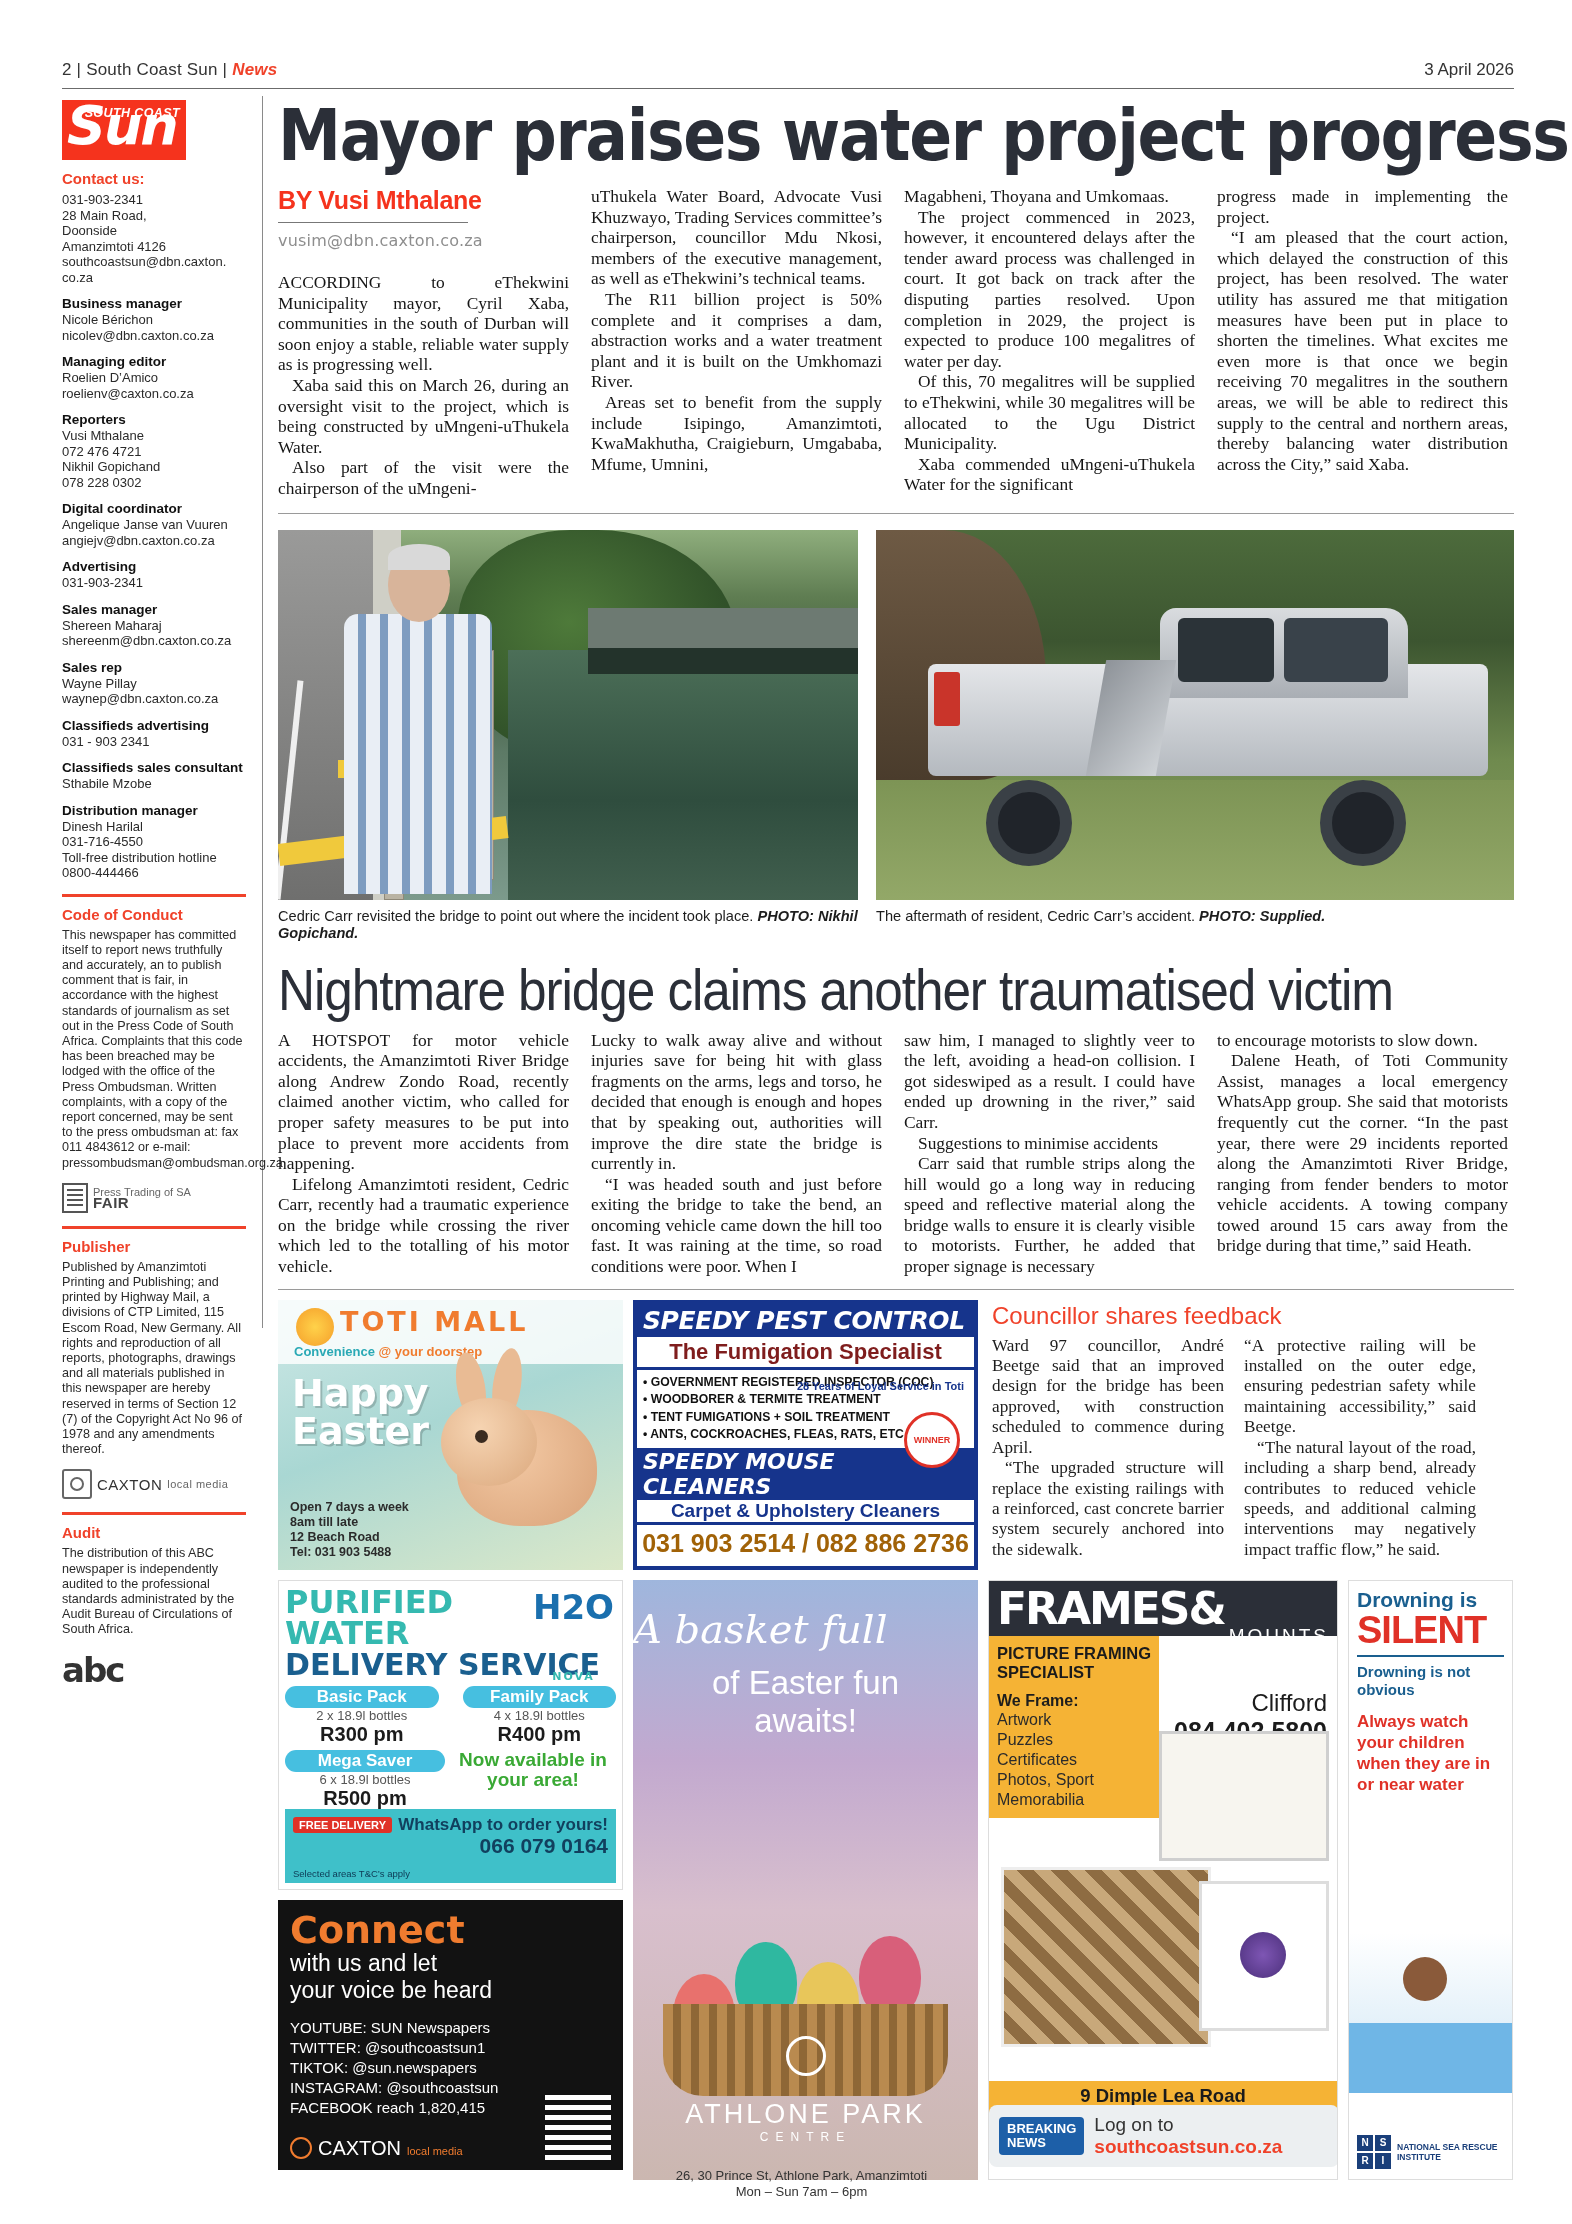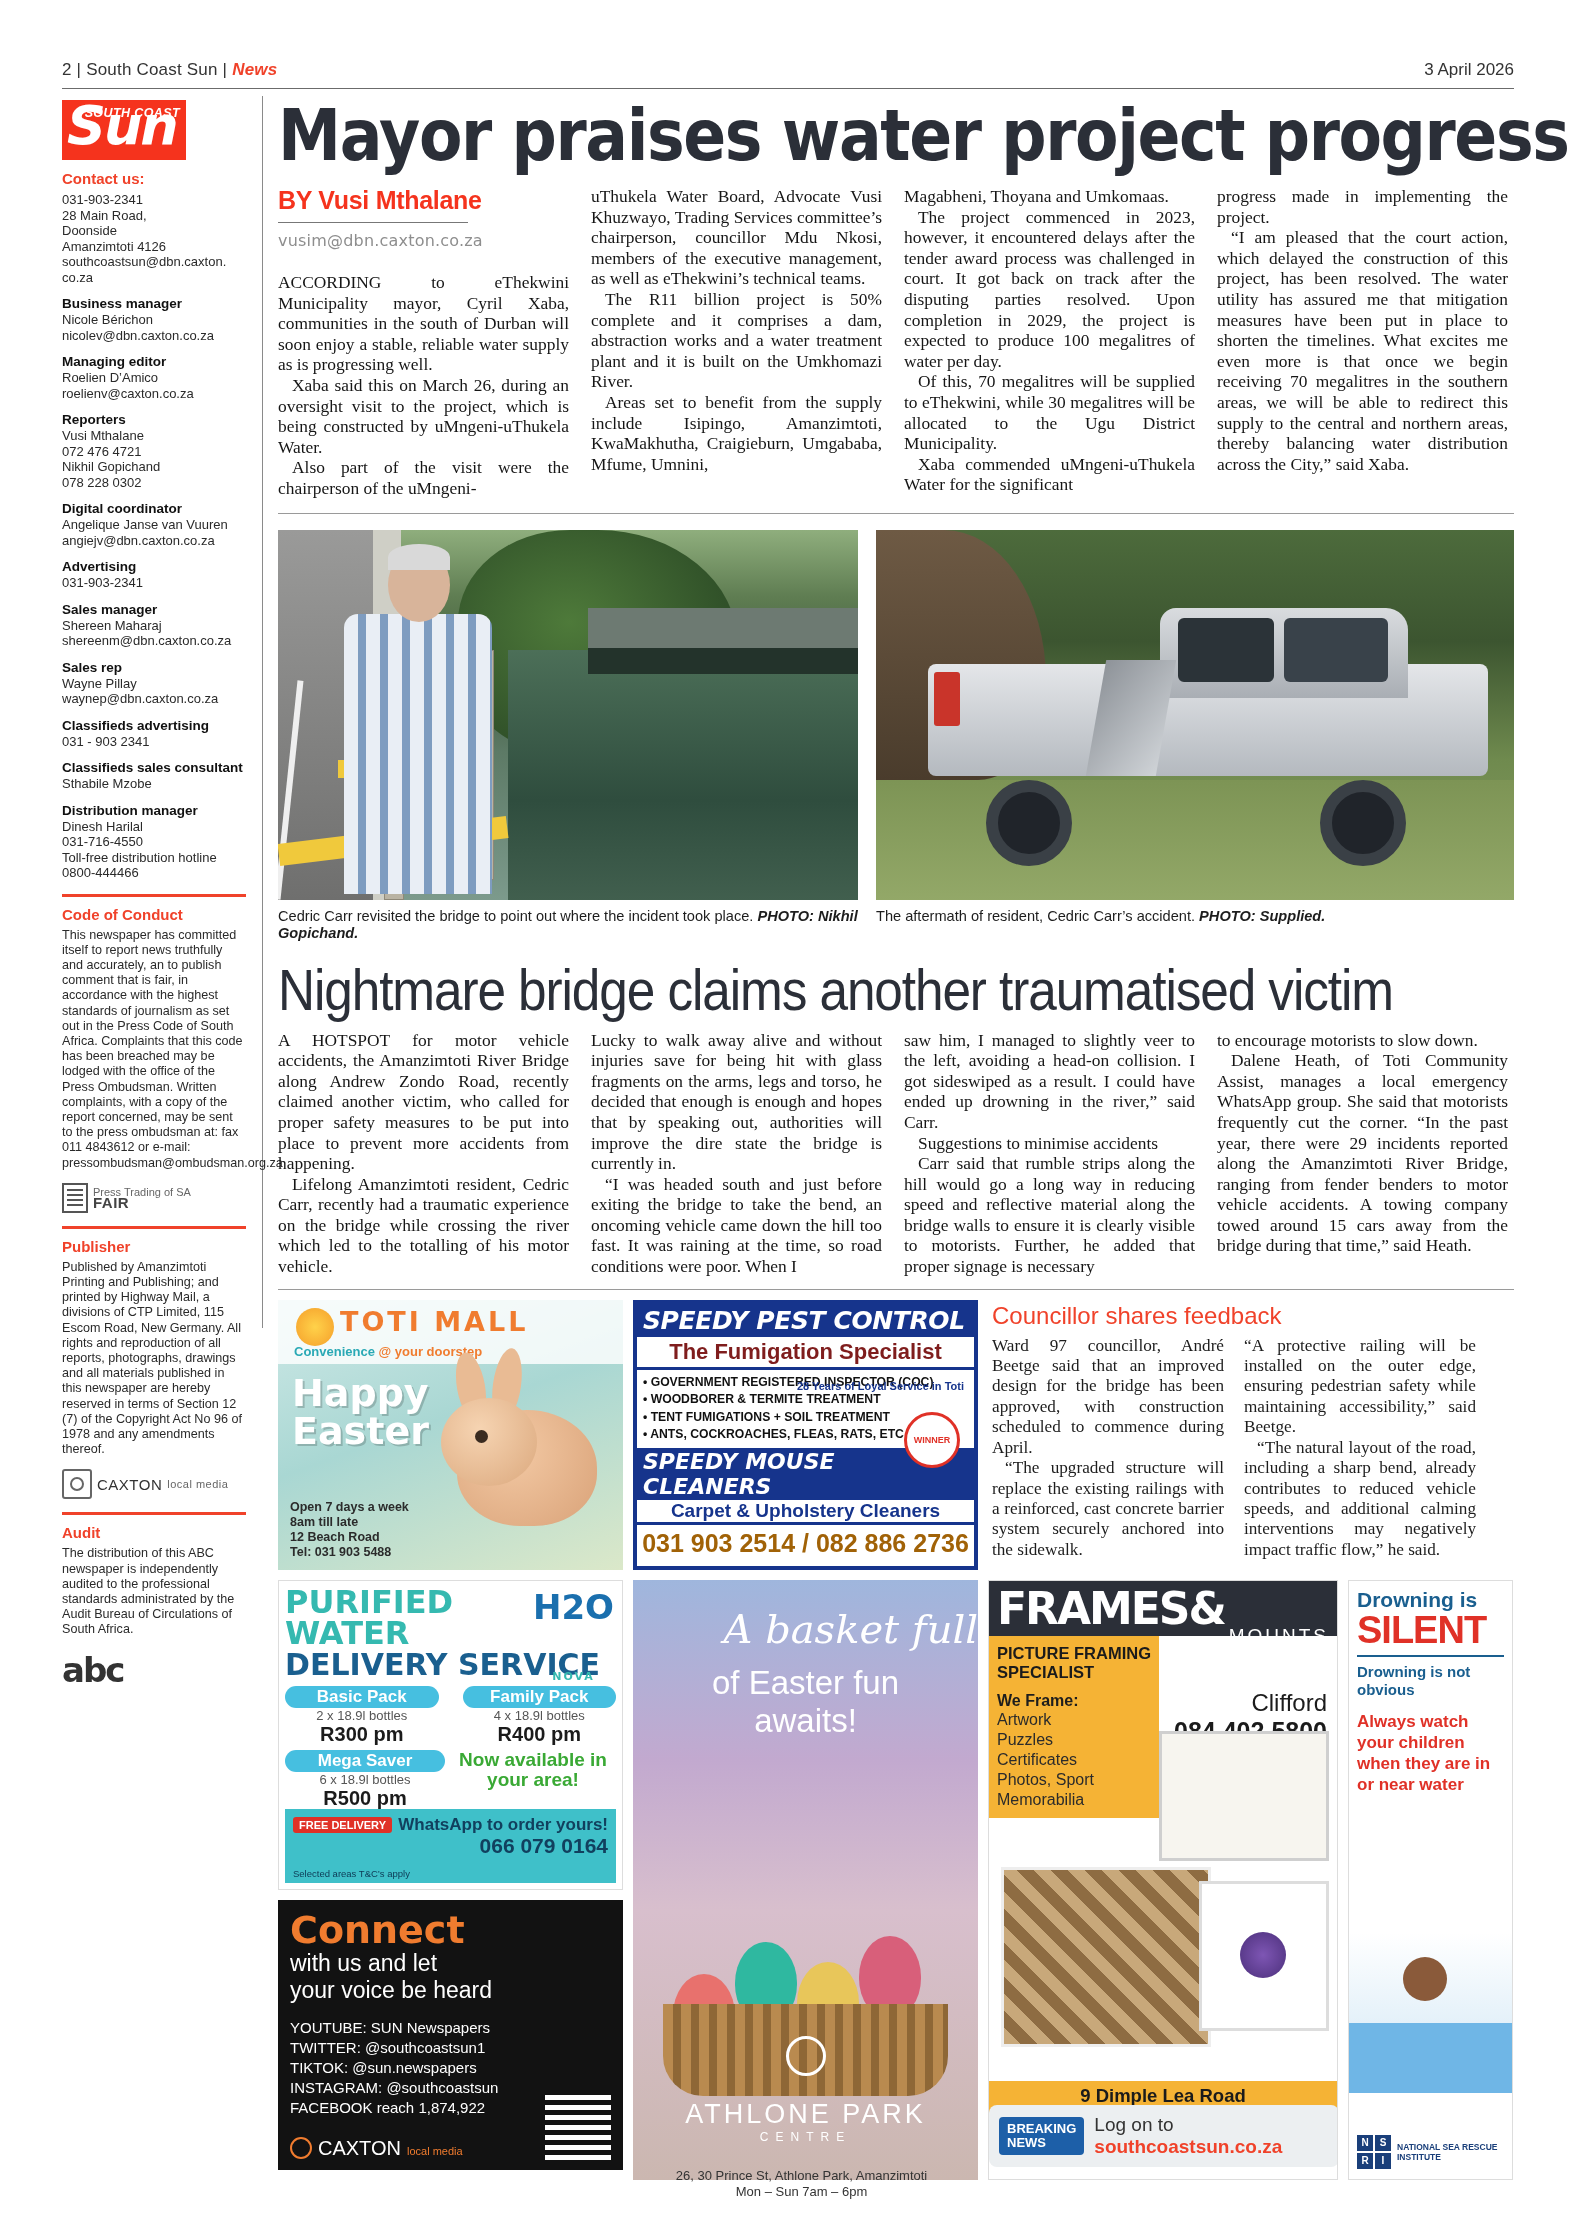--- a/index.html
+++ b/index.html
@@ -201,21 +201,21 @@
   .pr{font-weight:bold;font-size:20px;text-align:center;color:#1b1b1b;}
   .h2o-green{color:#3aa935;font-weight:bold;font-size:19px;line-height:20px;text-align:center;}
   .h2o-foot{position:absolute;left:6px;right:6px;bottom:6px;background:#3fc0c9;height:74px;}
   .h2o-wa{color:#11405e;font-weight:bold;font-size:17px;text-align:right;padding:6px 8px 0 0;line-height:19px;}
   .h2o-num{color:#11405e;font-weight:bold;font-size:21px;text-align:right;padding-right:8px;}
   .freebadge{position:absolute;left:8px;top:8px;background:#e03127;color:#fff;font-weight:bold;font-size:11px;padding:2px 6px;border-radius:3px;}
   .h2o-sel{position:absolute;left:8px;bottom:4px;font-size:9.5px;color:#0d3a55;line-height:11px;}
 
   .ad-easter{width:345px;height:600px;position:relative;overflow:hidden;
      background:linear-gradient(180deg,#9fb6dd,#c2a9cf 30%,#d8bfcd 55%,#cbb7b0 100%);}
-  .eas-h{position:absolute;left:0;right:0;top:26px;text-align:right;color:#fff;font-size:40px;font-style:italic;font-family:"DejaVu Serif",serif;}
+  .eas-h{position:absolute;left:0;right:0;top:26px;text-align:left;color:#fff;font-size:40px;font-style:italic;font-family:"DejaVu Serif",serif;}
   .eas-s{position:absolute;left:0;right:0;top:84px;text-align:center;color:#fff;font-size:33px;line-height:38px;}
   .eas-basket{position:absolute;left:30px;right:30px;bottom:84px;height:250px;}
   .egg{position:absolute;width:62px;height:82px;border-radius:50% 50% 48% 48%;}
   .eg1{left:10px;bottom:40px;background:#e8716d;} .eg2{left:72px;bottom:72px;background:#2fb8a0;}
   .eg3{left:134px;bottom:52px;background:#e8c65a;} .eg4{left:196px;bottom:78px;background:#d85f7a;}
   .eg5{left:54px;bottom:8px;background:#6fcfe0;} .eg6{left:160px;bottom:6px;background:#8fcf6f;}
   .basket{position:absolute;left:0;right:0;bottom:0;height:92px;background:
      repeating-linear-gradient(90deg,#b98a4f 0 10px,#8e6736 10px 18px); border-radius:0 0 40px 40px;}
   .eas-logo{position:absolute;left:0;right:0;bottom:36px;text-align:center;color:#fff;}
   .eas-logo .nm{font-size:27px;letter-spacing:3px;}
@@ -620,21 +620,21 @@
 
         <div class="ad ad-connect" style="margin-top:10px;">
           <div class="cn-h">Connect</div>
           <div class="cn-s">with us and let</div>
           <div class="cn-s">your voice be heard</div>
           <div class="cn-l" id="cn-links">
               <div>YOUTUBE: SUN Newspapers</div>
               <div>TWITTER: @southcoastsun1</div>
               <div>TIKTOK: @sun.newspapers</div>
               <div>INSTAGRAM: @southcoastsun</div>
-              <div>FACEBOOK reach 1,874,922</div>
+              <div>FACEBOOK reach 1,820,415</div>
             </div>
           <div class="cn-cax">
             <div class="cc"></div>
             <div class="t">CAXTON</div>
             <div class="t"><small>local media</small></div>
           </div>
           <div class="qr"></div>
         </div>
       </div>
 

